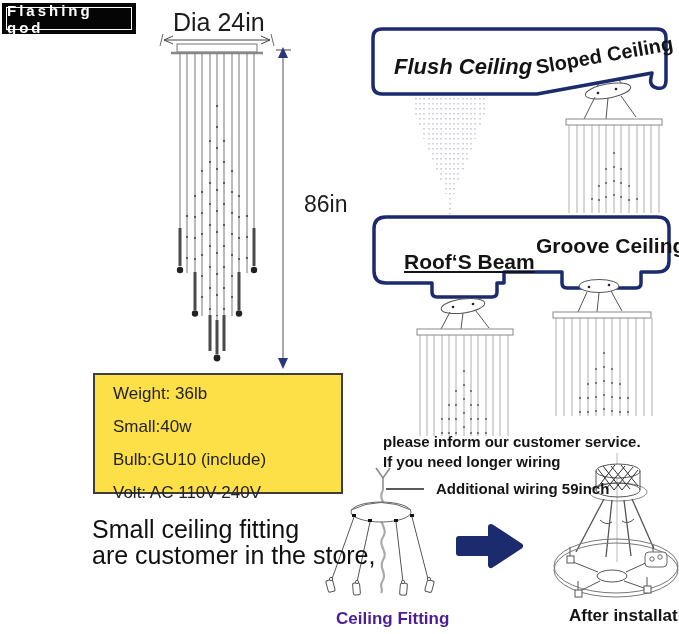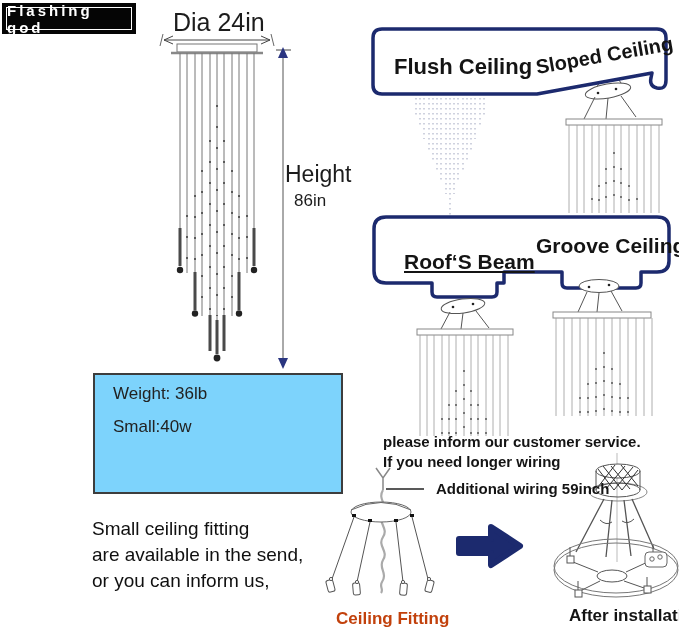--- a/index.html
+++ b/index.html
@@ -9,38 +9,38 @@
   .art{position:absolute;left:0;top:0;z-index:0;}
   .txt{position:absolute;z-index:2;white-space:nowrap;}
   
   .brand{left:2px;top:3px;width:134px;height:31px;background:#050505;z-index:2;}
   .brand-inner{position:absolute;left:4px;top:4px;right:4px;bottom:4px;border:1.5px solid #fff;
                display:flex;align-items:center;justify-content:center;
                color:#fff;font-weight:bold;font-size:15px;letter-spacing:3px;}
   
   .dia-label{left:173px;top:8px;font-size:25px;text-align:right;}
   .height-label{left:285px;top:161px;font-size:23px;}
-  .height-value{left:294px;top:191px;font-size:17px;}
+  .height-value{left:304px;top:191px;font-size:23px;}
   
   .lbl{font-weight:bold;color:#141414;}
-  .lbl-flush{left:394px;top:54px;font-size:22px;}
+  .lbl-flush{left:394px;top:54px;font-size:22px;font-style:italic;}
   .lbl-sloped{left:538px;top:56px;font-size:20px;transform:rotate(-10deg);transform-origin:left bottom;}
   .lbl-roof{left:404px;top:250px;font-size:21px;text-decoration:underline;}
   .lbl-groove{left:536px;top:234px;font-size:21px;}
   
-  .spec-box{left:93px;top:373px;width:250px;height:121px;border:2px solid #3d3d3d;background:#7dd3fc;z-index:2;
+  .spec-box{left:93px;top:373px;width:250px;height:121px;border:2px solid #3d3d3d;background:#fde047;z-index:2;
             padding:9px 0 0 18px;box-sizing:border-box;}
   .spec-line{font-size:17px;color:#222;margin-bottom:13px;}
   
-  .store-note{left:92px;top:516px;z-index:2;font-size:19px;line-height:26px;color:#101010;}
+  .store-note{left:92px;top:516px;z-index:2;font-size:25px;line-height:26px;color:#101010;}
   
   .wiring-note{left:383px;top:432px;z-index:2;font-size:15px;font-weight:bold;line-height:20px;color:#141414;}
   .wiring-extra{left:428px;top:480px;font-size:15px;font-weight:bold;color:#141414;margin-left:8px;}
   
-  .cap-fitting{left:336px;top:609px;font-size:17px;font-weight:bold;color:#c2410c;}
+  .cap-fitting{left:336px;top:609px;font-size:17px;font-weight:bold;color:#4c1d95;}
   .cap-after{left:569px;top:606px;font-size:17px;font-weight:bold;color:#141414;}
 </style>
 </head>
 <body>
 
 <div class="stage">
 
   <svg class="art" width="679" height="634" viewBox="0 0 679 634">
 
     <g>
@@ -161,37 +161,37 @@
       <circle cx="652" cy="559" r="2.2" fill="none" stroke="#666" stroke-width="1"></circle>
       <circle cx="660" cy="557" r="2.2" fill="none" stroke="#666" stroke-width="1"></circle>
     </g>
   </svg>
 
   <div class="abs brand">
     <div class="brand-inner">Flashing god</div>
   </div>
 
   <div class="txt dia-label">Dia 24in</div>
-  <div class="txt height-label">Height</div>
   <div class="txt height-value">86in</div>
 
   <div class="txt lbl lbl-flush">Flush Ceiling</div>
   <div class="txt lbl lbl-sloped">Sloped Ceiling</div>
   <div class="txt lbl lbl-roof">Roof‘S Beam</div>
   <div class="txt lbl lbl-groove">Groove Ceiling</div>
 
   <div class="abs spec-box">
     <div class="spec-line">Weight: 36lb</div>
     <div class="spec-line">Small:40w</div>
+    <div class="spec-line">Bulb:GU10 (include)</div>
+    <div class="spec-line">Volt: AC 110V-240V</div>
   </div>
 
   <div class="abs store-note">
     <div>Small ceiling fitting</div>
-    <div>are available in the send,</div>
-    <div>or you can inform us,</div>
+    <div>are customer in the store,</div>
   </div>
 
   <div class="abs wiring-note">
     <div>please inform our customer service.</div>
     <div>If you need longer wiring</div>
   </div>
   <div class="txt wiring-extra">Additional wiring 59inch</div>
 
   <div class="txt cap-fitting">Ceiling Fitting</div>
   <div class="txt cap-after">After installation</div>

